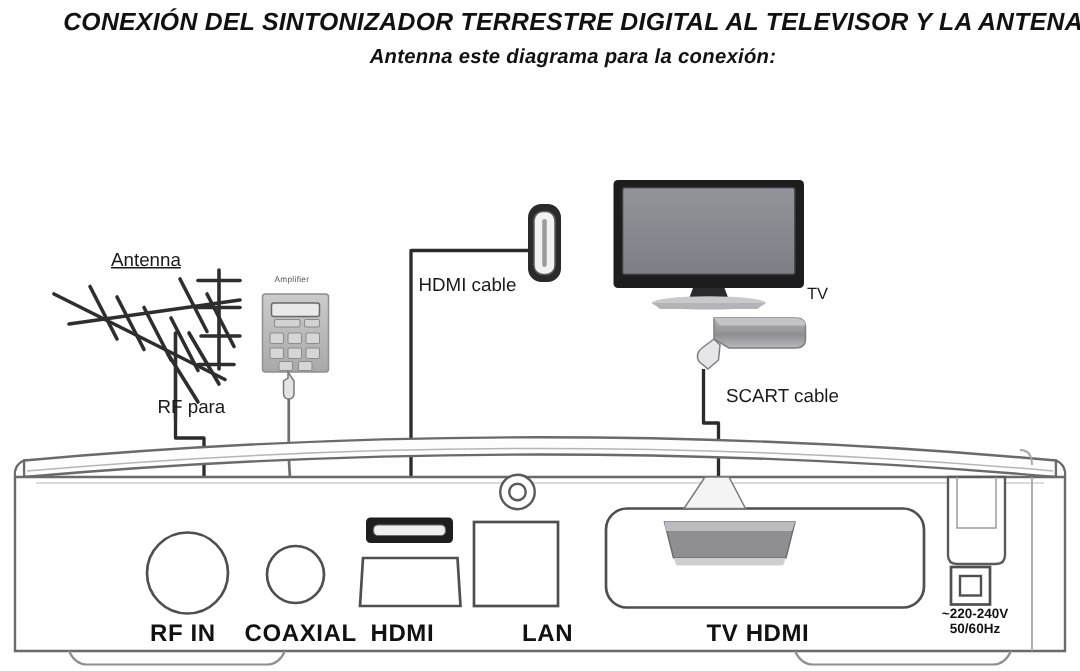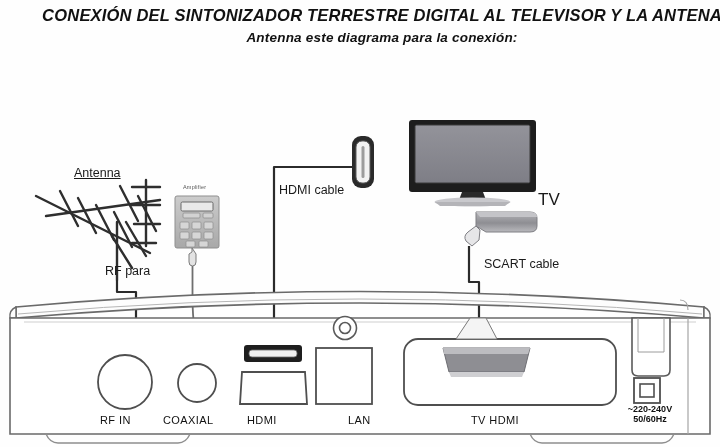--- a/index.html
+++ b/index.html
@@ -14,23 +14,23 @@
   #stage svg{position:absolute;left:0;top:0;}
 
   .ttl{
     position:absolute;left:0;top:0;width:720px;text-align:center;
     font-weight:bold;font-style:italic;letter-spacing:.2px;padding-left:22px;
   }
   #title-main{top:6px;font-size:16.5px;white-space:nowrap;}
   #title-sub{top:30px;font-size:13.5px;}
 
   .lbl{position:absolute;font-size:12.5px;color:#1a1a1a;white-space:nowrap;}
-  .lbl.sm{font-size:17px;}
+  .lbl.sm{font-size:11px;}
   .lbl.tiny{font-size:5.5px;color:#555;letter-spacing:.2px;}
-  .port{position:absolute;font-size:11px;font-weight:normal;letter-spacing:.4px;white-space:nowrap;color:#111;}
+  .port{position:absolute;font-size:16px;font-weight:bold;letter-spacing:.4px;white-space:nowrap;color:#111;}
   .pwr{position:absolute;font-size:9px;font-weight:bold;line-height:1.15;text-align:center;white-space:nowrap;color:#111;}
 </style>
 </head>
 <body>
 
 <div id="stage">
 
   <div class="ttl" id="title-main">CONEXIÓN DEL SINTONIZADOR TERRESTRE DIGITAL AL TELEVISOR Y LA ANTENA</div>
   <div class="ttl" id="title-sub">Antenna este diagrama para la conexión:</div>
 

